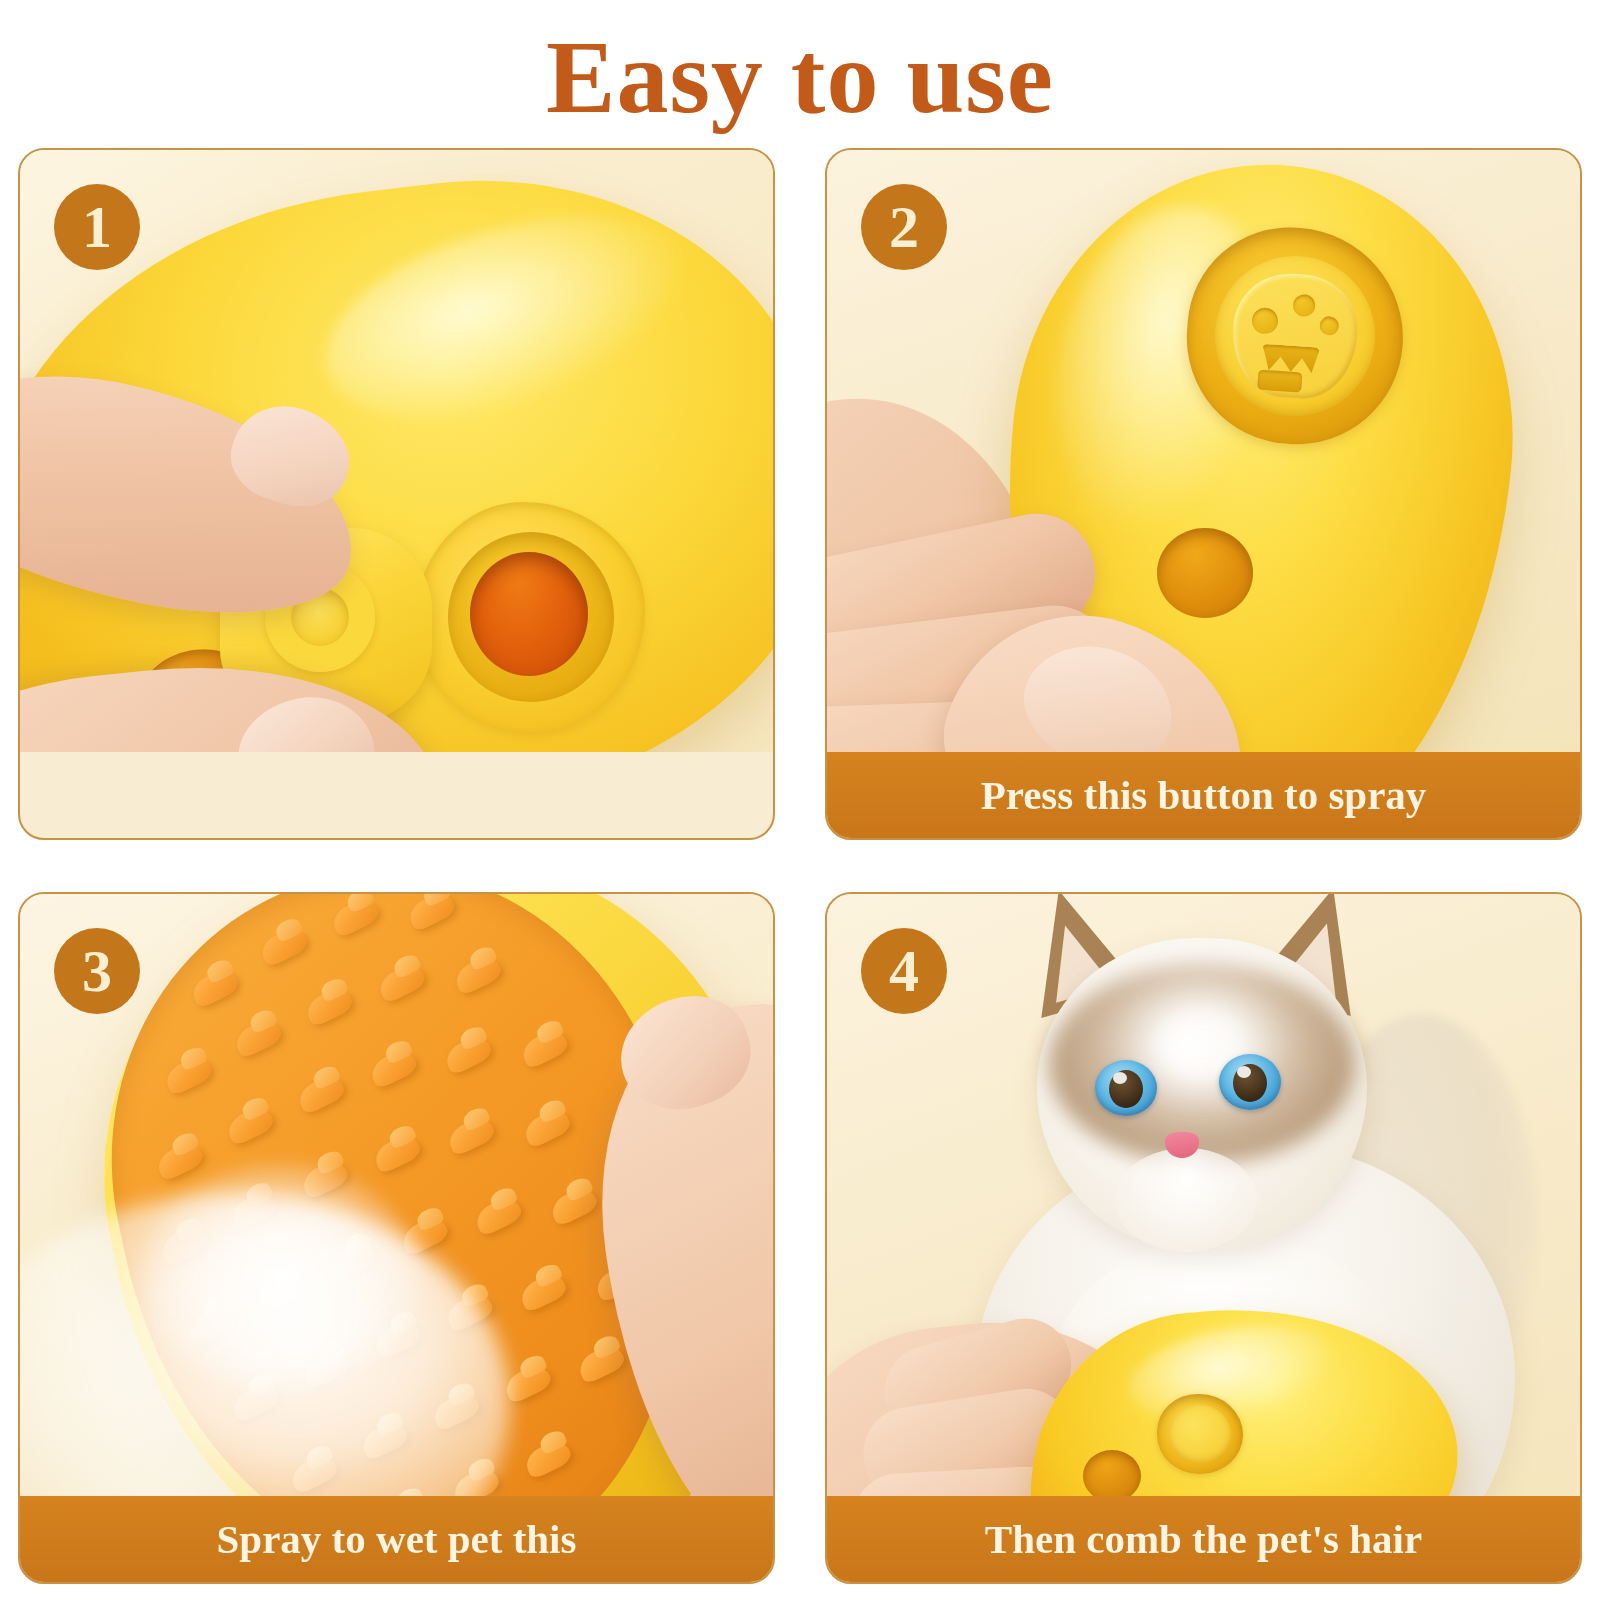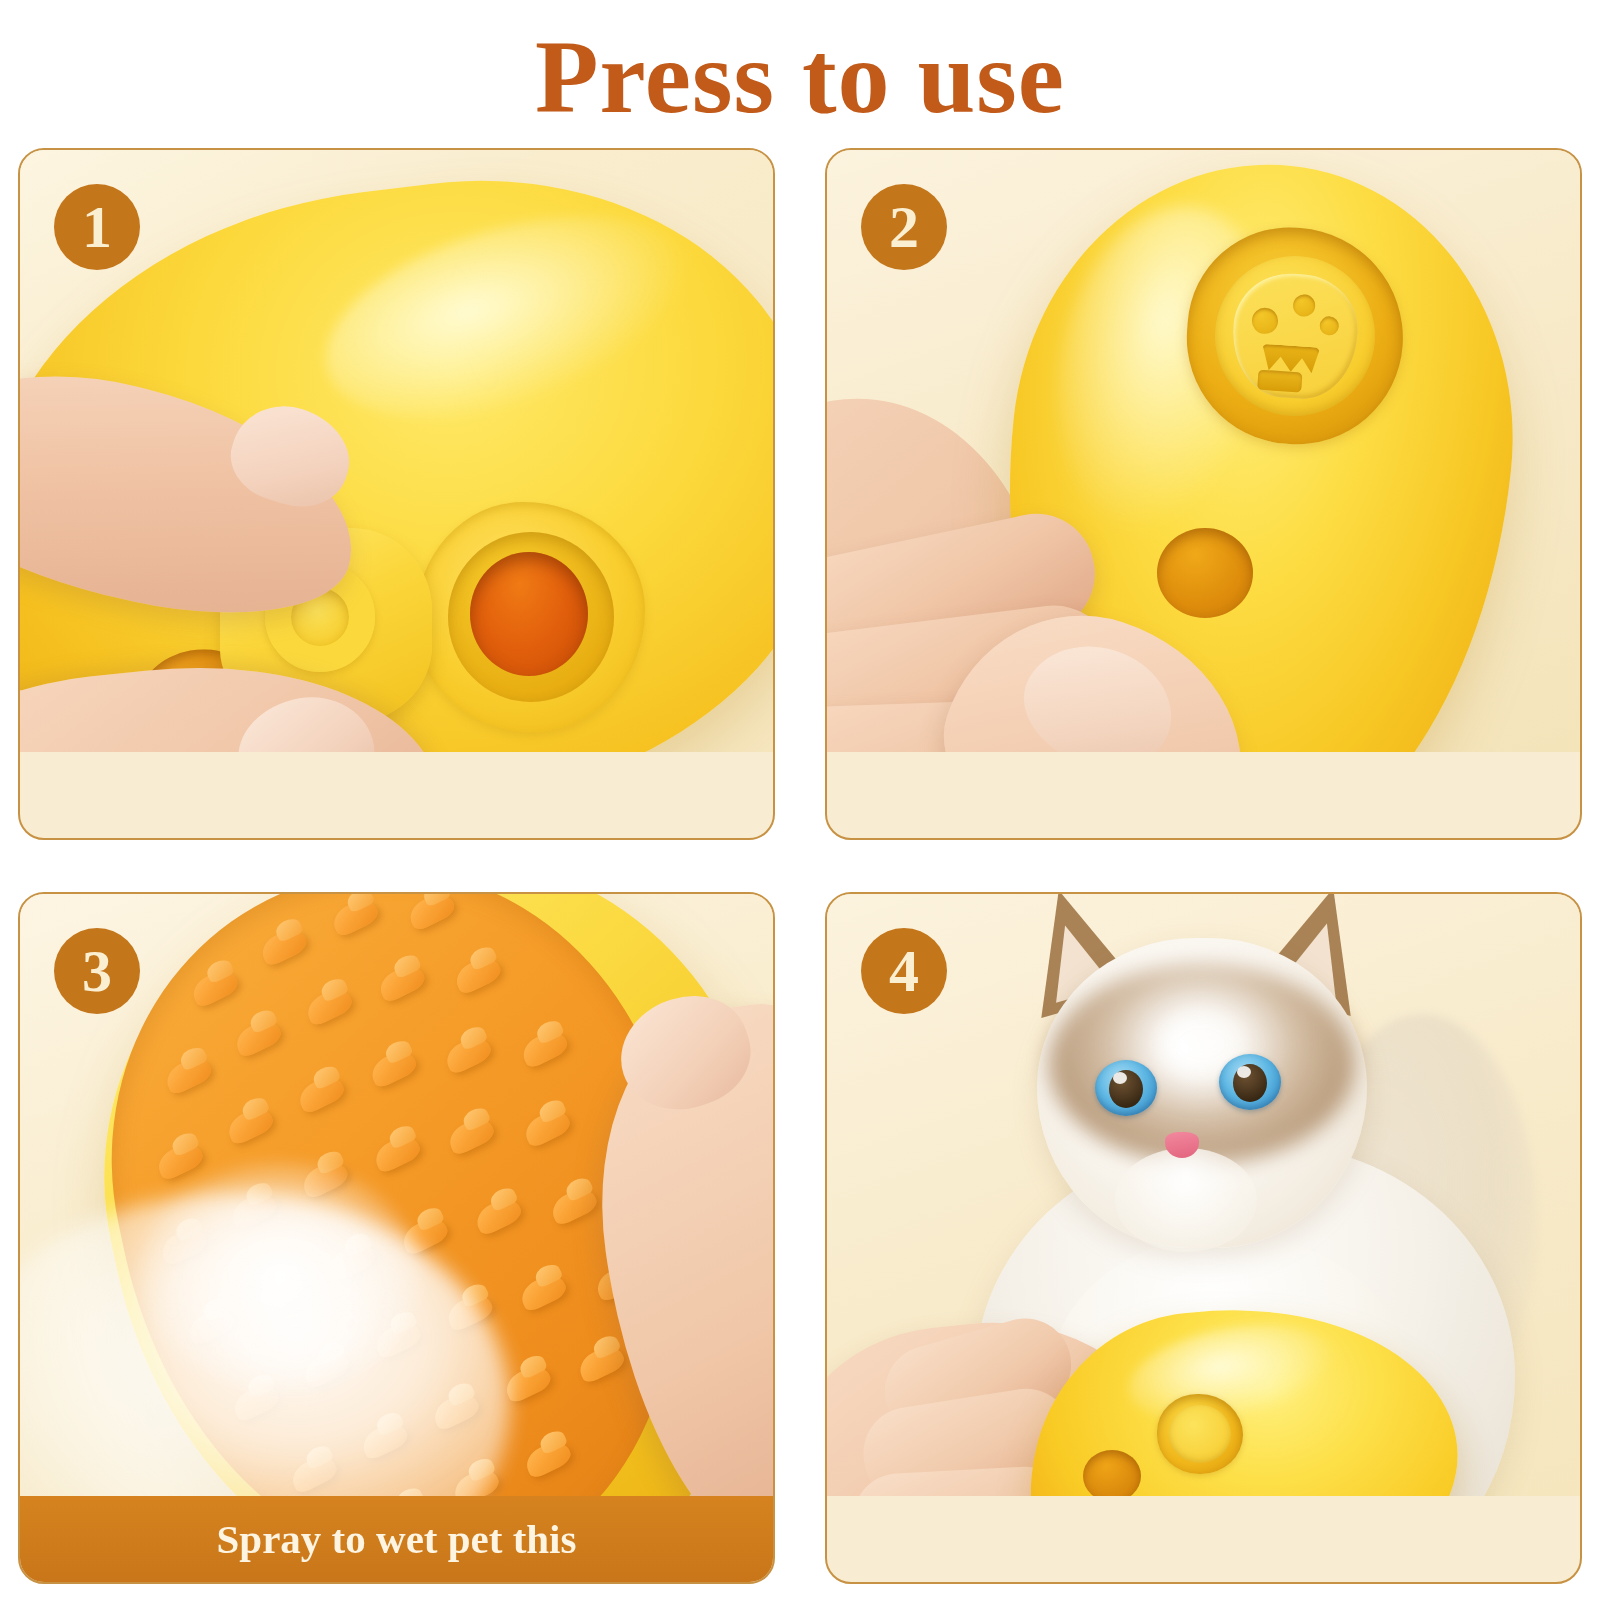--- a/index.html
+++ b/index.html
@@ -582,21 +582,21 @@
     background: radial-gradient(circle at 40% 30%, #EFA417 0%, #D9880B 65%, #C27506 100%);
     box-shadow: inset 0 4px 8px rgba(120,60,0,.42);
     z-index: 20;
   }
 </style>
 </head>
 <body>
 
 <div class="page">
 
-  <div class="title">Press to use</div>
+  <div class="title">Easy to use</div>
 
   <div class="grid">
 
     <div class="panel p1">
       <div class="photo">
         <div class="p1-body"></div>
         <div class="p1-body-hl"></div>
         <div class="p1-hole-outer"></div>
         <div class="p1-hole-rim"></div>
         <div class="p1-hole-inner"></div>
@@ -626,20 +626,21 @@
           <span class="paw"></span>
         </div>
         <div class="p2-port"></div>
         <div class="p2-finger p2-f1"></div>
         <div class="p2-finger p2-f2"></div>
         <div class="p2-finger p2-f3"></div>
         <div class="p2-thumb2"></div>
         <div class="p2-nail2"></div>
         <div class="badge">2</div>
       </div>
+      <div class="caption">Press this button to spray</div>
     </div>
 
     <div class="panel p3">
       <div class="photo">
         <div class="p3-shell"></div>
         <div class="p3-pad">
           <span class="bristle" style="left:120px;top:70px;transform:rotate(-14deg)"></span>
           <span class="bristle" style="left:196px;top:44px;transform:rotate(-14deg)"></span>
           <span class="bristle" style="left:272px;top:30px;transform:rotate(-14deg)"></span>
           <span class="bristle" style="left:348px;top:40px;transform:rotate(-14deg)"></span>
@@ -725,16 +726,17 @@
         <div class="p4-knuckle p4-k2"></div>
         <div class="p4-knuckle p4-k3"></div>
         <div class="p4-brush"></div>
         <div class="p4-brush-hl"></div>
         <div class="p4-port"></div>
         <div class="p4-btn"></div>
         <div class="p4-btn-face"></div>
 
         <div class="badge">4</div>
       </div>
+      <div class="caption">Then comb the pet's hair</div>
     </div>
 
   </div>
 </div>
 
 </body></html>

